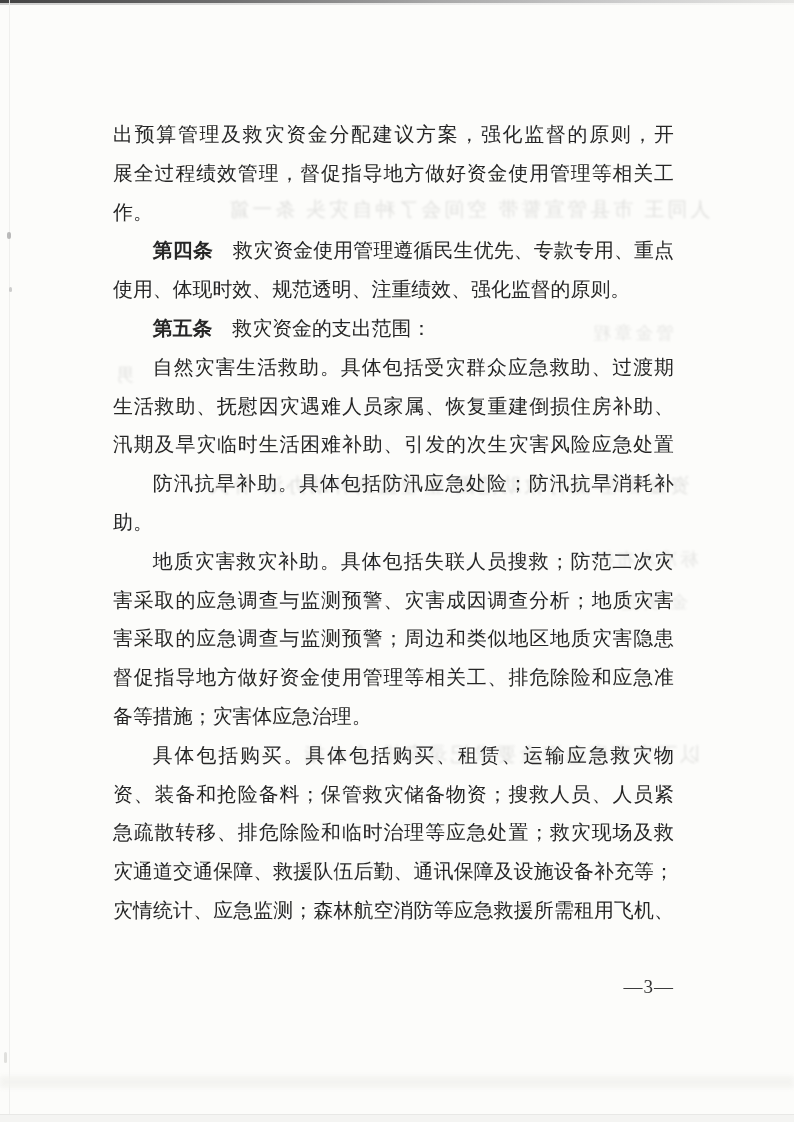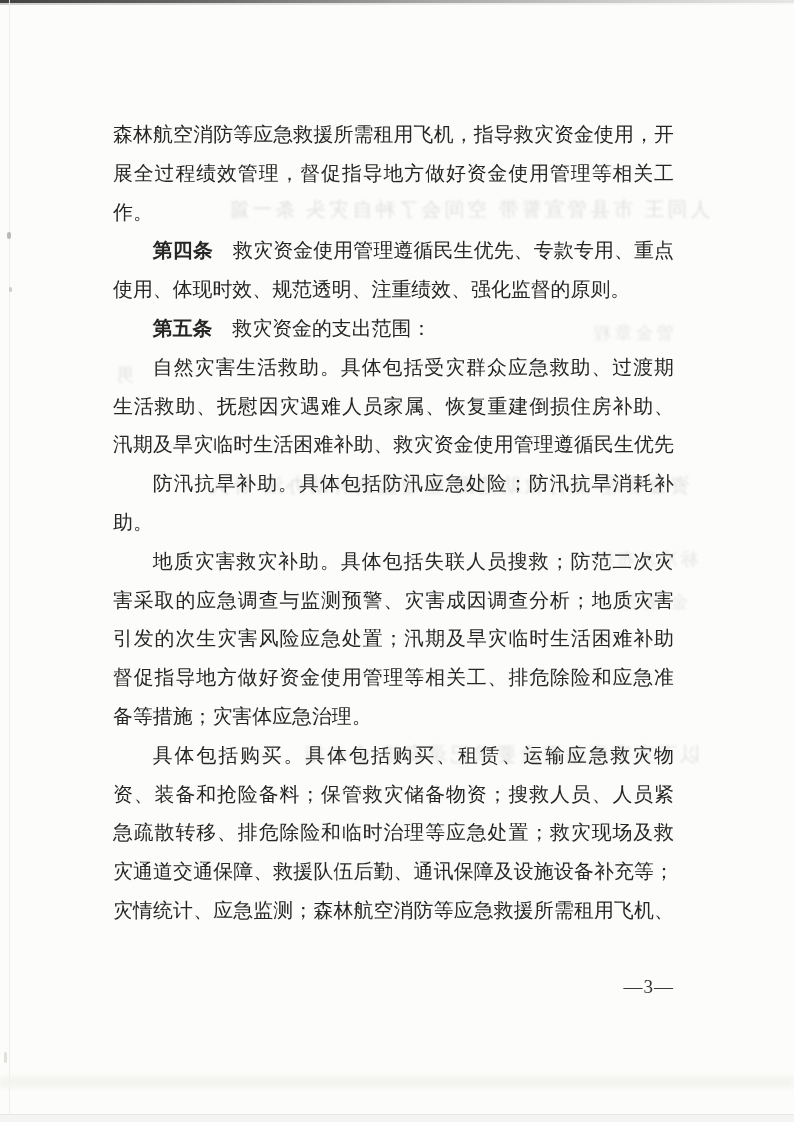--- a/index.html
+++ b/index.html
@@ -94,34 +94,34 @@
       <div class="bleed" style="left: 160px; top: 196px; width: 550px; font-size: 20px; opacity: 0.2;">人同王 市县管宣誓带 空间会了种自灾头 条一篇</div>
       <div class="bleed" style="left: 570px; top: 320px; width: 104px; font-size: 18px; opacity: 0.16;">管金章程</div>
       <div class="bleed" style="left: 100px; top: 362px; width: 34px; font-size: 18px; opacity: 0.18;">男</div>
       <div class="bleed" style="left: 180px; top: 472px; width: 510px; font-size: 20px; opacity: 0.2;">资金管理 施行救助范围 整理监测补助办法 补人</div>
       <div class="bleed" style="left: 578px; top: 546px; width: 120px; font-size: 18px; opacity: 0.17;">标准发布行</div>
       <div class="bleed" style="left: 578px; top: 589px; width: 110px; font-size: 18px; opacity: 0.15;">金 要是</div>
       <div class="bleed" style="left: 300px; top: 741px; width: 400px; font-size: 20px; opacity: 0.19;">以下灾害应急资金要求记录安排 全会指导用</div>
     </div>
 
   <div class="doc" id="doc-body">
-      <div class="ln j"><span>森林航空消防等应急救援所需租用飞机，指导救灾资金使用，开</span></div>
+      <div class="ln j"><span>出预算管理及救灾资金分配建议方案，强化监督的原则，开</span></div>
       <div class="ln j"><span>展全过程绩效管理，督促指导地方做好资金使用管理等相关工</span></div>
       <div class="ln"><span>作。</span></div>
       <div class="ln j i"><span class="b">第四条</span><span>　救灾资金使用管理遵循民生优先、专款专用、重点</span></div>
       <div class="ln"><span>使用、体现时效、规范透明、注重绩效、强化监督的原则。</span></div>
       <div class="ln i"><span class="b">第五条</span><span>　救灾资金的支出范围：</span></div>
       <div class="ln j i"><span>自然灾害生活救助。具体包括受灾群众应急救助、过渡期</span></div>
       <div class="ln j"><span>生活救助、抚慰因灾遇难人员家属、恢复重建倒损住房补助、</span></div>
-      <div class="ln j"><span>汛期及旱灾临时生活困难补助、救灾资金使用管理遵循民生优先</span></div>
+      <div class="ln j"><span>汛期及旱灾临时生活困难补助、引发的次生灾害风险应急处置</span></div>
       <div class="ln j i"><span>防汛抗旱补助。具体包括防汛应急处险；防汛抗旱消耗补</span></div>
       <div class="ln"><span>助。</span></div>
       <div class="ln j i"><span>地质灾害救灾补助。具体包括失联人员搜救；防范二次灾</span></div>
       <div class="ln j"><span>害采取的应急调查与监测预警、灾害成因调查分析；地质灾害</span></div>
-      <div class="ln j"><span>引发的次生灾害风险应急处置；汛期及旱灾临时生活困难补助</span></div>
+      <div class="ln j"><span>害采取的应急调查与监测预警；周边和类似地区地质灾害隐患</span></div>
       <div class="ln j"><span>督促指导地方做好资金使用管理等相关工、排危除险和应急准</span></div>
       <div class="ln"><span>备等措施；灾害体应急治理。</span></div>
       <div class="ln j i"><span>具体包括购买。具体包括购买、租赁、运输应急救灾物</span></div>
       <div class="ln j"><span>资、装备和抢险备料；保管救灾储备物资；搜救人员、人员紧</span></div>
       <div class="ln j"><span>急疏散转移、排危除险和临时治理等应急处置；救灾现场及救</span></div>
       <div class="ln j"><span>灾通道交通保障、救援队伍后勤、通讯保障及设施设备补充等；</span></div>
       <div class="ln j"><span>灾情统计、应急监测；森林航空消防等应急救援所需租用飞机、</span></div>
     </div>
 
   <div class="pageno">—3—</div>

